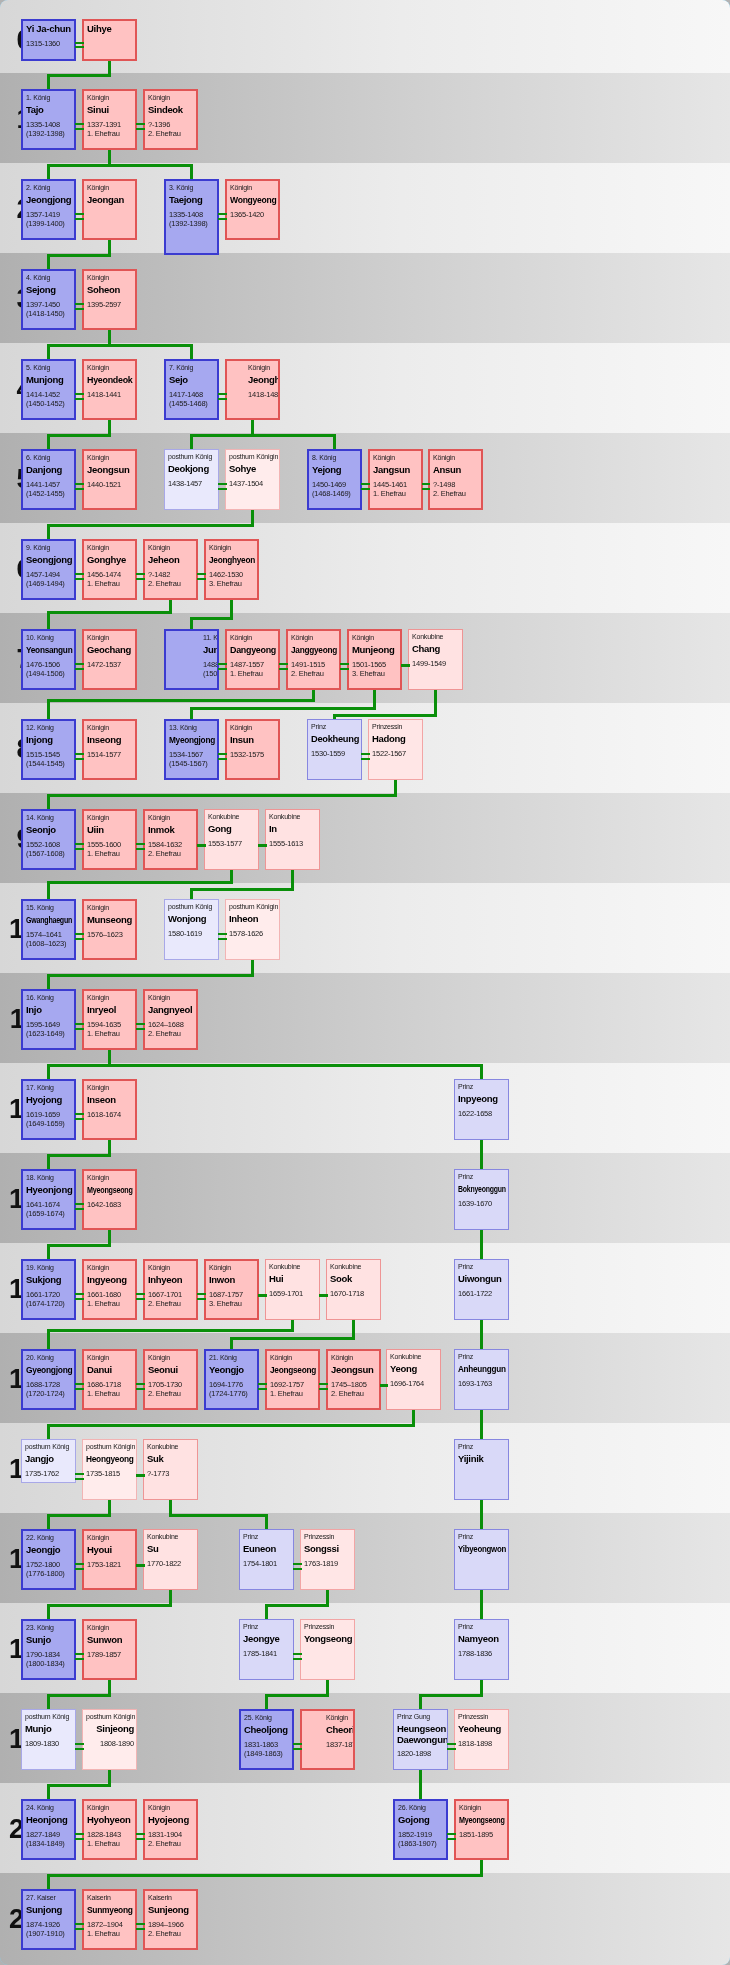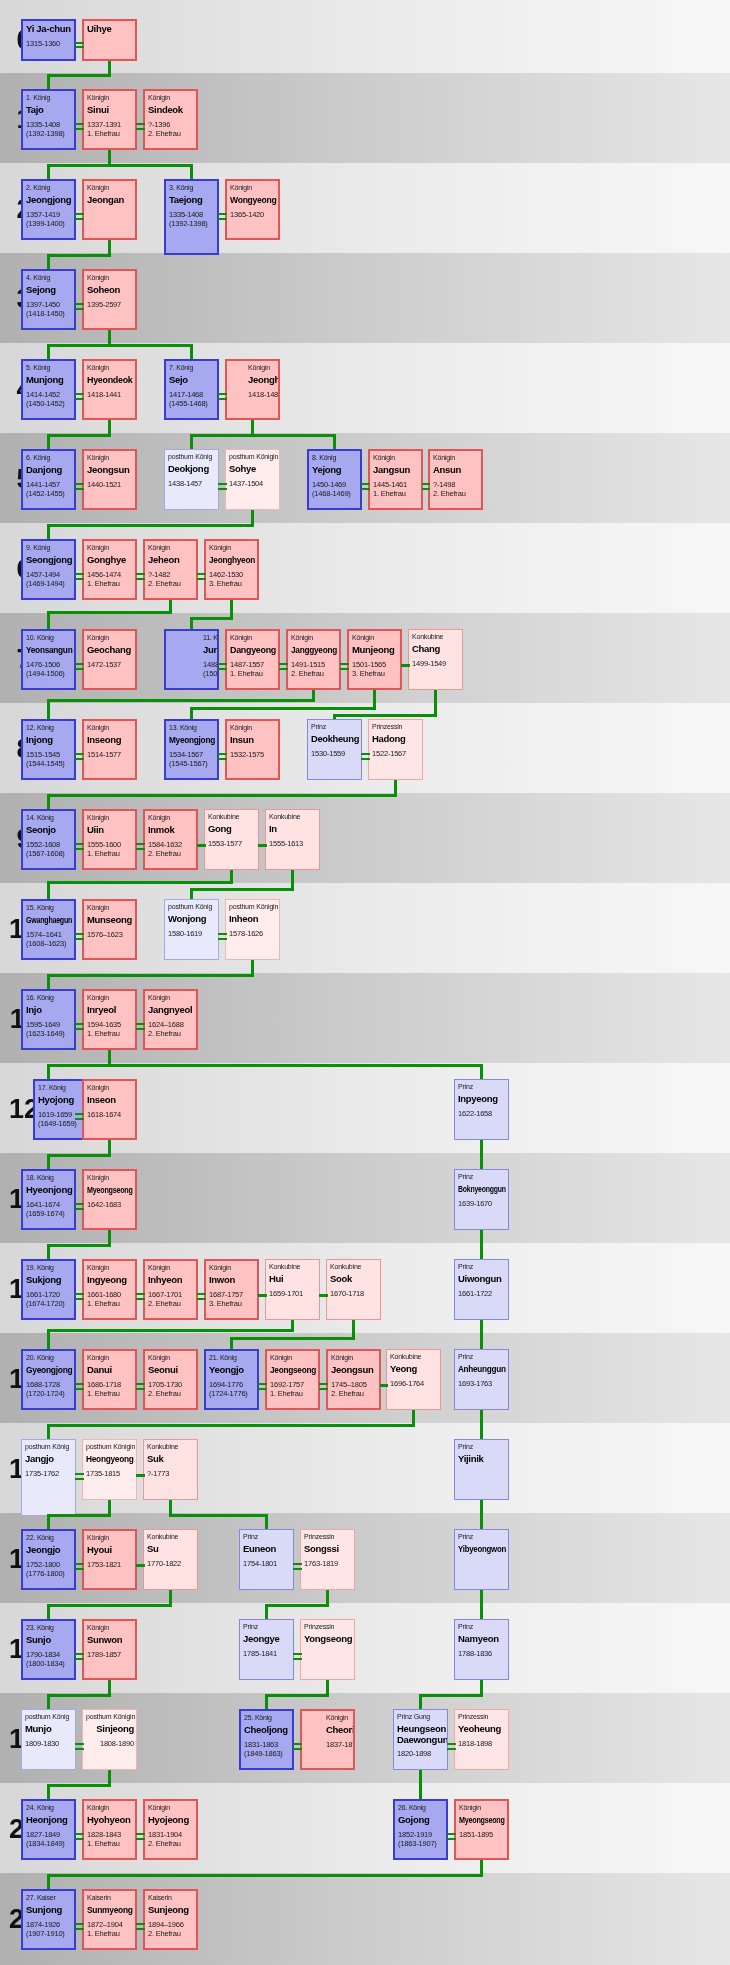--- a/index.html
+++ b/index.html
@@ -1,16 +1,16 @@
 <!DOCTYPE html>
 <html style="--king-fill: #a6a8f0; --king-border: #3b3bd0; --queen-fill: #ffc2c2; --queen-border: #e05555; --pking-fill: #e9e9fc; --pking-border: #a8a8e8; --pqueen-fill: #ffecec; --pqueen-border: #f2b4b4; --prince-fill: #d9d9f8; --prince-border: #8787e0; --princess-fill: #ffe6e6; --princess-border: #f2a5a5; --concubine-fill: #ffe2e2; --concubine-border: #ee9595;"><head>
 <meta charset="utf-8">
 <style>
   html,body{margin:0;padding:0;background:#b2b2b2;font-family:"Liberation Sans",sans-serif;}
-  #tree{position:relative;width:730px;height:1965px;overflow:hidden;background:#7dd3fc;}
+  #tree{position:relative;width:730px;height:1965px;overflow:hidden;background:#7dd3fc;border-radius:8px;}
   .band{position:absolute;left:0;width:730px;}
   .band.light{background:linear-gradient(90deg,#d7d7d7 0%,#ececec 55%,#f7f7f7 100%);}
   .band.dark{background:linear-gradient(90deg,#b0b0b0 0%,#cfcfcf 55%,#e6e6e6 100%);}
   .genlabel{position:absolute;width:40px;text-align:center;font-size:27px;font-weight:bold;color:#111;line-height:30px;}
   .box{position:absolute;width:55px;box-sizing:border-box;padding:2px 2px 1px 3px;overflow:hidden;}
   .box.k {background:var(--king-fill);border:2px solid var(--king-border);}
   .box.q {background:var(--queen-fill);border:2px solid var(--queen-border);}
   .box.pk{background:var(--pking-fill);border:1.5px solid var(--pking-border);}
   .box.pq{background:var(--pqueen-fill);border:1.5px solid var(--pqueen-border);}
   .box.pr{background:var(--prince-fill);border:1.5px solid var(--prince-border);}
@@ -335,21 +335,21 @@
       <span class="d">1594-1635</span>
       <span class="e">1. Ehefrau</span>
     </div>
     <div class="box q" style="left: 143px; top: 989px; height: 61px;">
       <span class="t">Königin</span>
       <span class="nm fit">Jangnyeol</span>
       <span class="d">1624–1688</span>
       <span class="e">2. Ehefrau</span>
     </div>
     <div class="genlabel" style="left: 4px; top: 1094px;">12</div>
-    <div class="box k" style="left: 21px; top: 1079px; height: 61px; margin-left: 12px;">
+    <div class="box k" style="left: 21px; top: 1079px; height: 61px;">
       <span class="t">17. König</span>
       <span class="nm fit">Hyojong</span>
       <span class="d">1619-1659</span>
       <span class="e">(1649-1659)</span>
     </div>
     <div class="box q" style="left: 82px; top: 1079px; height: 61px;">
       <span class="t">Königin</span>
       <span class="nm fit">Inseon</span>
       <span class="d">1618-1674</span>
     </div>
@@ -456,21 +456,21 @@
       <span class="t">Konkubine</span>
       <span class="nm fit">Yeong</span>
       <span class="d">1696-1764</span>
     </div>
     <div class="box pr" style="left: 454px; top: 1349px; height: 61px;">
       <span class="t">Prinz</span>
       <span class="nm fit" style="transform-origin: 0px 50%; transform: scaleX(0.857143);">Anheunggun</span>
       <span class="d">1693-1763</span>
     </div>
     <div class="genlabel" style="left: 4px; top: 1454px;">16</div>
-    <div class="box pk" style="left: 21px; top: 1439px; height: 77px;">
+    <div class="box pk" style="left: 21px; top: 1439px; height: 44px;">
       <span class="t">posthum König</span>
       <span class="nm fit">Jangjo</span>
       <span class="d">1735-1762</span>
     </div>
     <div class="box pq" style="left: 82px; top: 1439px; height: 61px;">
       <span class="t">posthum Königin</span>
       <span class="nm fit" style="transform-origin: 0px 50%; transform: scaleX(0.872727);">Heongyeong</span>
       <span class="d">1735-1815</span>
     </div>
     <div class="box c" style="left: 143px; top: 1439px; height: 61px;">

